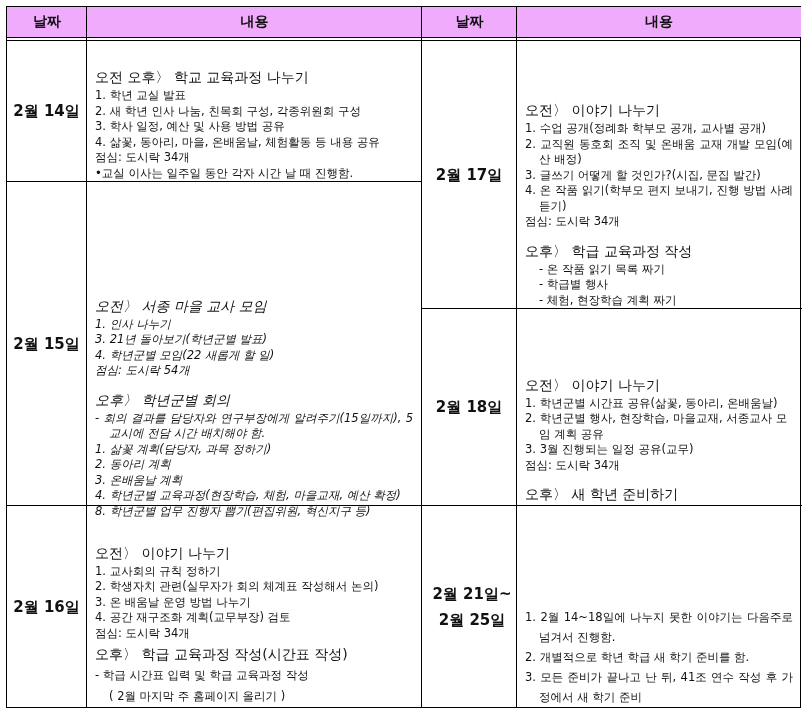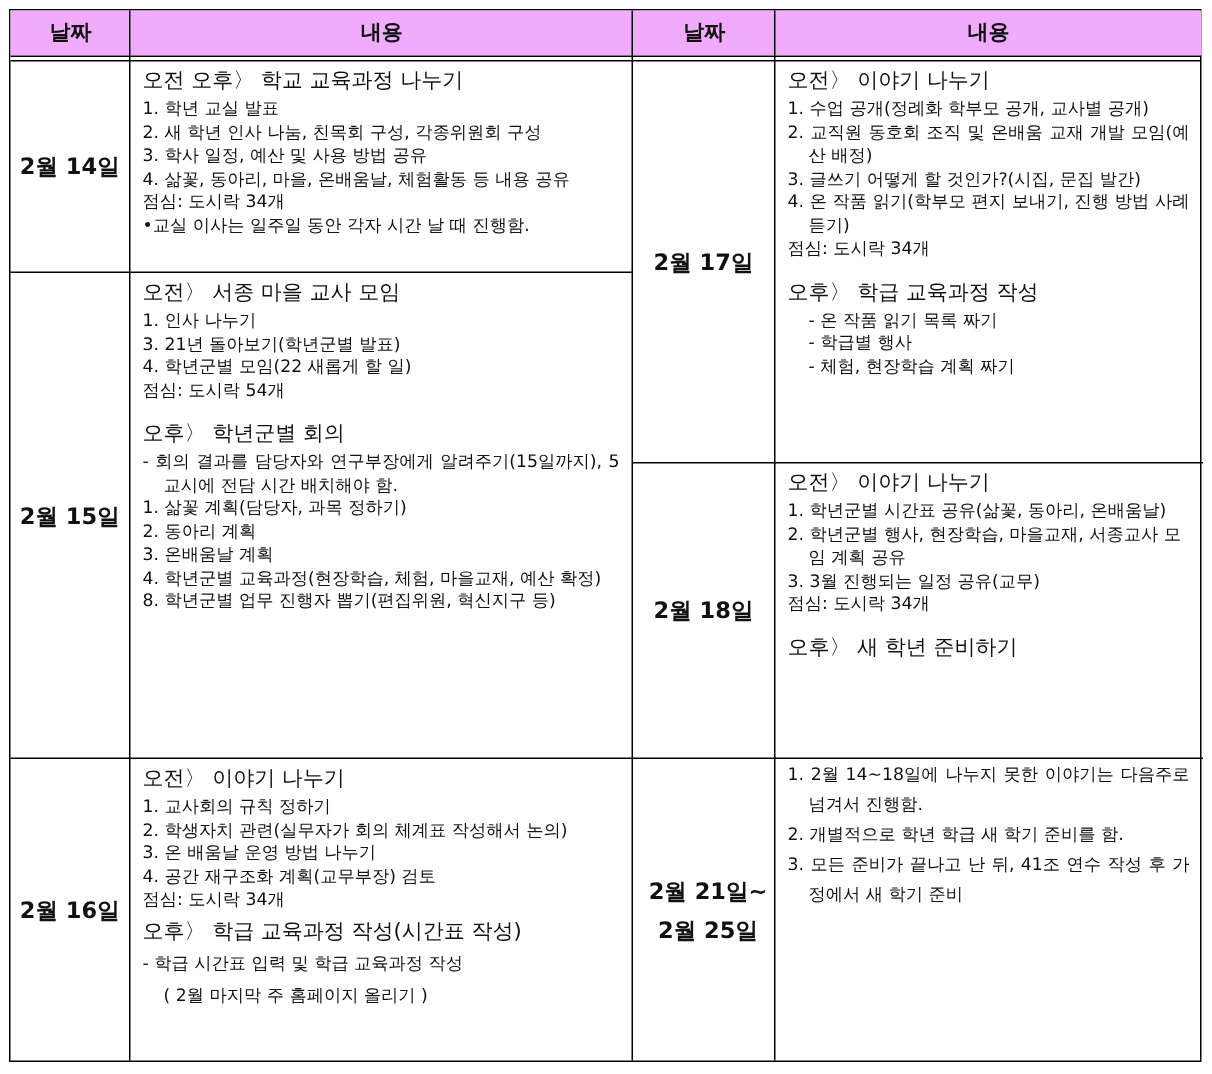--- a/index.html
+++ b/index.html
@@ -30,21 +30,21 @@
   .hline { position: absolute; height: 1px; background: #000; }
   .date-cell {
     position: absolute;
     display: flex; align-items: center; justify-content: center;
     font-weight: bold; font-size: 15px; text-align: center; line-height: 26px;
   }
   .content-cell {
     position: absolute; box-sizing: border-box;
     padding: 0 8px 0 8px;
     font-size: 11.5px; line-height: 15.5px;
-    display: flex; flex-direction: column; justify-content: flex-start;
+    display: flex; flex-direction: column; justify-content: flex-end;
   }
   .sec-title { font-size: 14px; line-height: 22px; margin-top: 2px; }
   .item { padding-left: 14px; text-indent: -14px; }
   .sub { padding-left: 14px; }
   .lunch { }
   .note { }
   .gap { height: 8px; }
   .list-lg .item { line-height: 20px; }
 </style>
 </head>
@@ -73,21 +73,21 @@
     <div class="sec-title">오전 오후〉 학교 교육과정 나누기</div>
     <div class="item">1. 학년 교실 발표</div>
     <div class="item">2. 새 학년 인사 나눔, 친목회 구성, 각종위원회 구성</div>
     <div class="item">3. 학사 일정, 예산 및 사용 방법 공유</div>
     <div class="item">4. 삶꽃, 동아리, 마을, 온배움날, 체험활동 등 내용 공유</div>
     <div class="lunch">점심: 도시락 34개</div>
     <div class="note">•교실 이사는 일주일 동안 각자 시간 날 때 진행함.</div>
   </div>
 
   <div class="date-cell" style="left:0;top:175px;width:79px;height:323px;">2월 15일</div>
-  <div class="content-cell" style="left:80px;top:175px;width:334px;height:323px;">
+  <div class="content-cell" style="left:80px;top:189px;width:334px;height:323px;font-style:italic;">
     <div class="sec-title">오전〉 서종 마을 교사 모임</div>
     <div class="item">1. 인사 나누기</div>
     <div class="item">3. 21년 돌아보기(학년군별 발표)</div>
     <div class="item">4. 학년군별 모임(22 새롭게 할 일)</div>
     <div class="lunch">점심: 도시락 54개</div>
     <div class="gap"></div>
     <div class="sec-title">오후〉 학년군별 회의</div>
     <div class="item" style="text-align:justify;">- 회의 결과를 담당자와 연구부장에게 알려주기(15일까지), 5교시에 전담 시간 배치해야 함.</div>
     <div class="item">1. 삶꽃 계획(담당자, 과목 정하기)</div>
     <div class="item">2. 동아리 계획</div>

